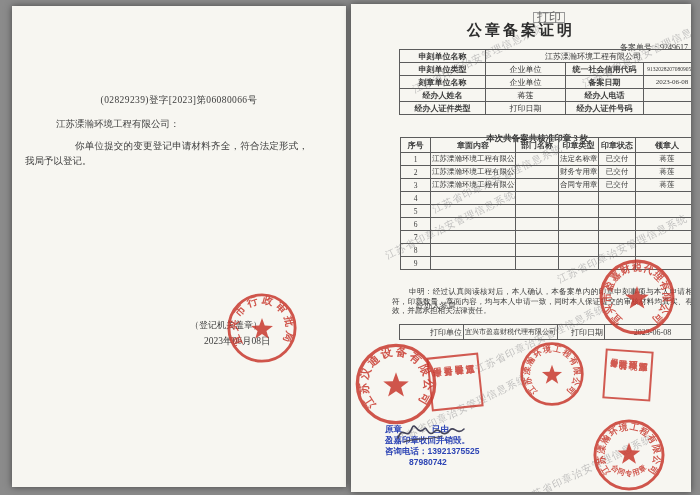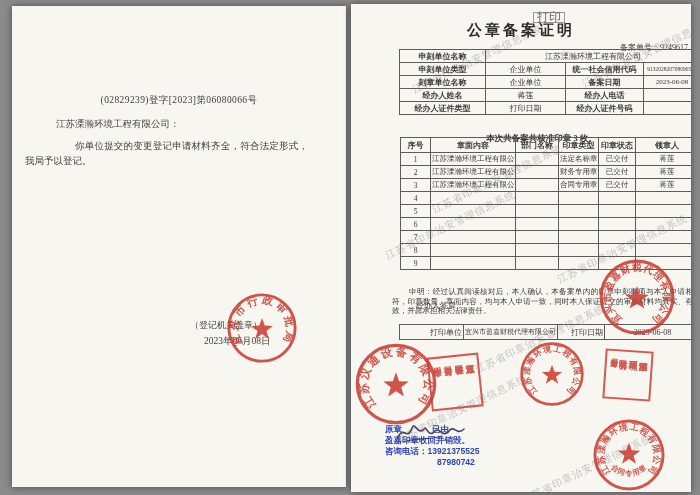--- a/index.html
+++ b/index.html
@@ -56,21 +56,21 @@
   .sig-label   { position:absolute; left:37px; top:296px; font-size:8px; color:#3a3a3a; z-index:2;padding-left:28px; }
   #print-table { left:40px; top:320px; width:301px; font-size:8px; }
   #print-table td { height:14px; }
   #print-table td.lbl { font-weight:normal;text-align:right; }
   .mid { font-size:7px; }
 
   .blue-note { position:absolute; left:34px; top:420px; z-index:2;
                font-family:"Liberation Sans", sans-serif; font-weight:bold;
                color:#2e45b5; font-size:8.5px; line-height:11px; }
   .blue-note .gap { display:inline-block; width:30px; }
-  .blue-note .indent { margin-left:52px; }
+  .blue-note .indent { margin-left:24px; }
 
   
   .round-stamp { position:absolute; z-index:3; opacity:.85; }
   .sq-stamp { position:absolute; z-index:3; opacity:.82; display:flex;
               flex-direction:row-reverse; justify-content:space-between;
               border:2px solid #c9392f; padding:2px 3px; box-sizing:border-box; }
   .sq-col { writing-mode:vertical-rl; text-orientation:upright; color:#c9392f;
             font-size:8.5px; line-height:9px; font-weight:bold; }
   .scribble { position:absolute; z-index:4; }
 </style>

